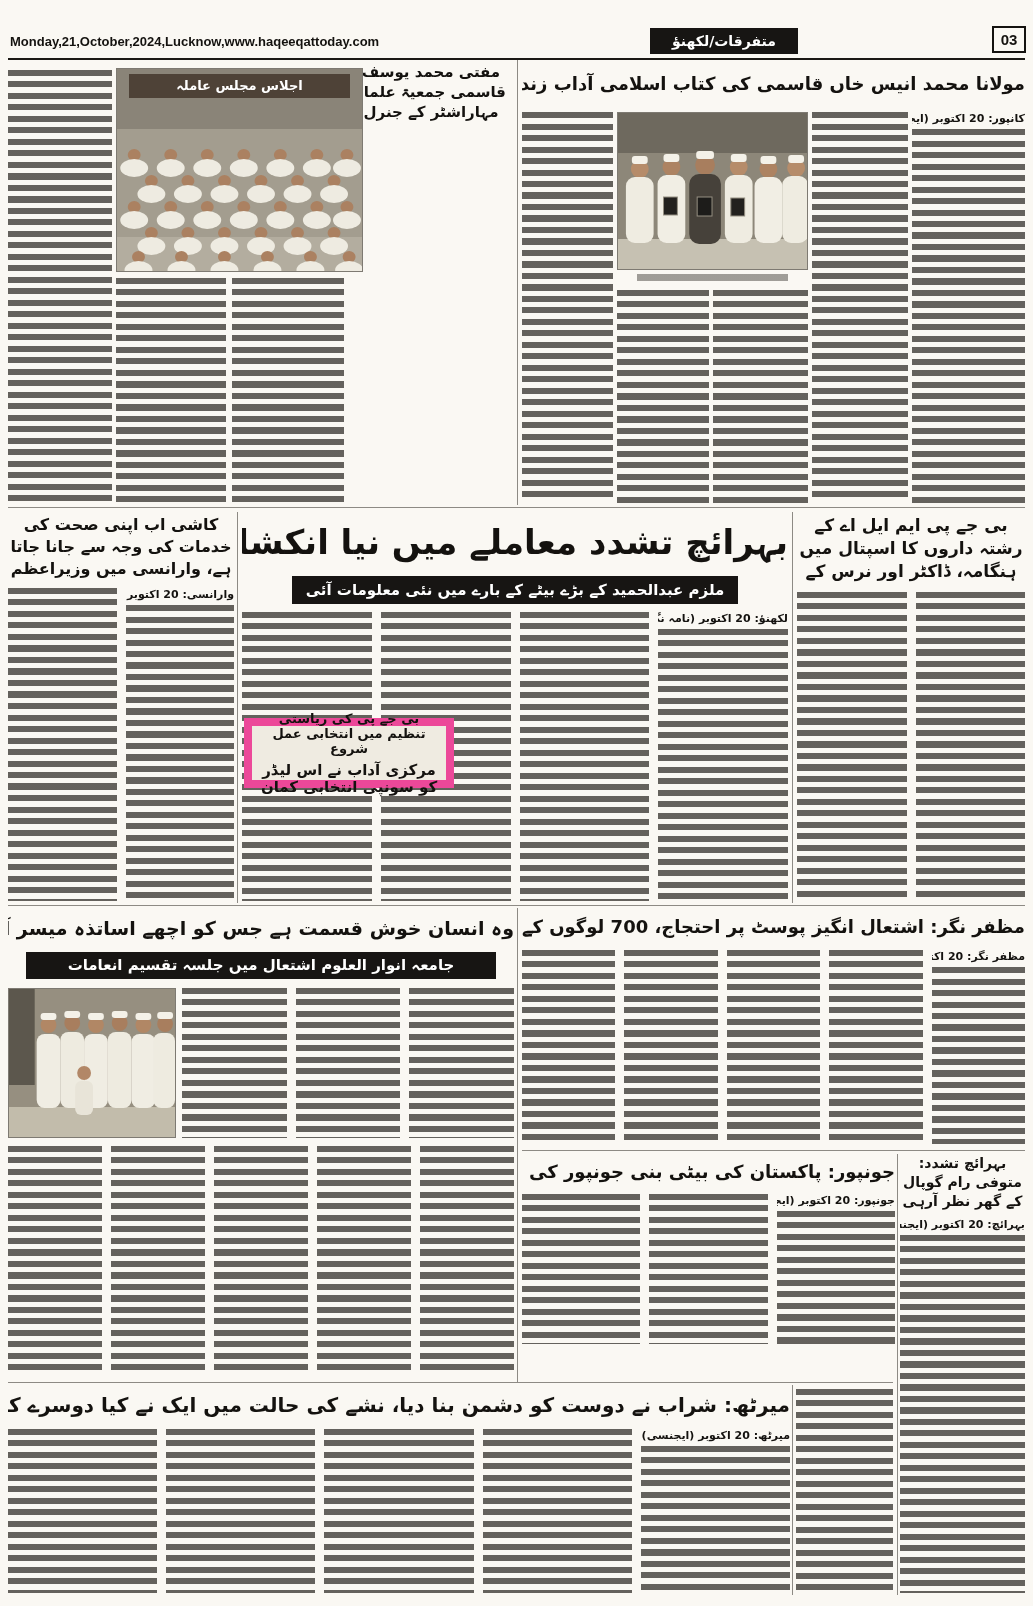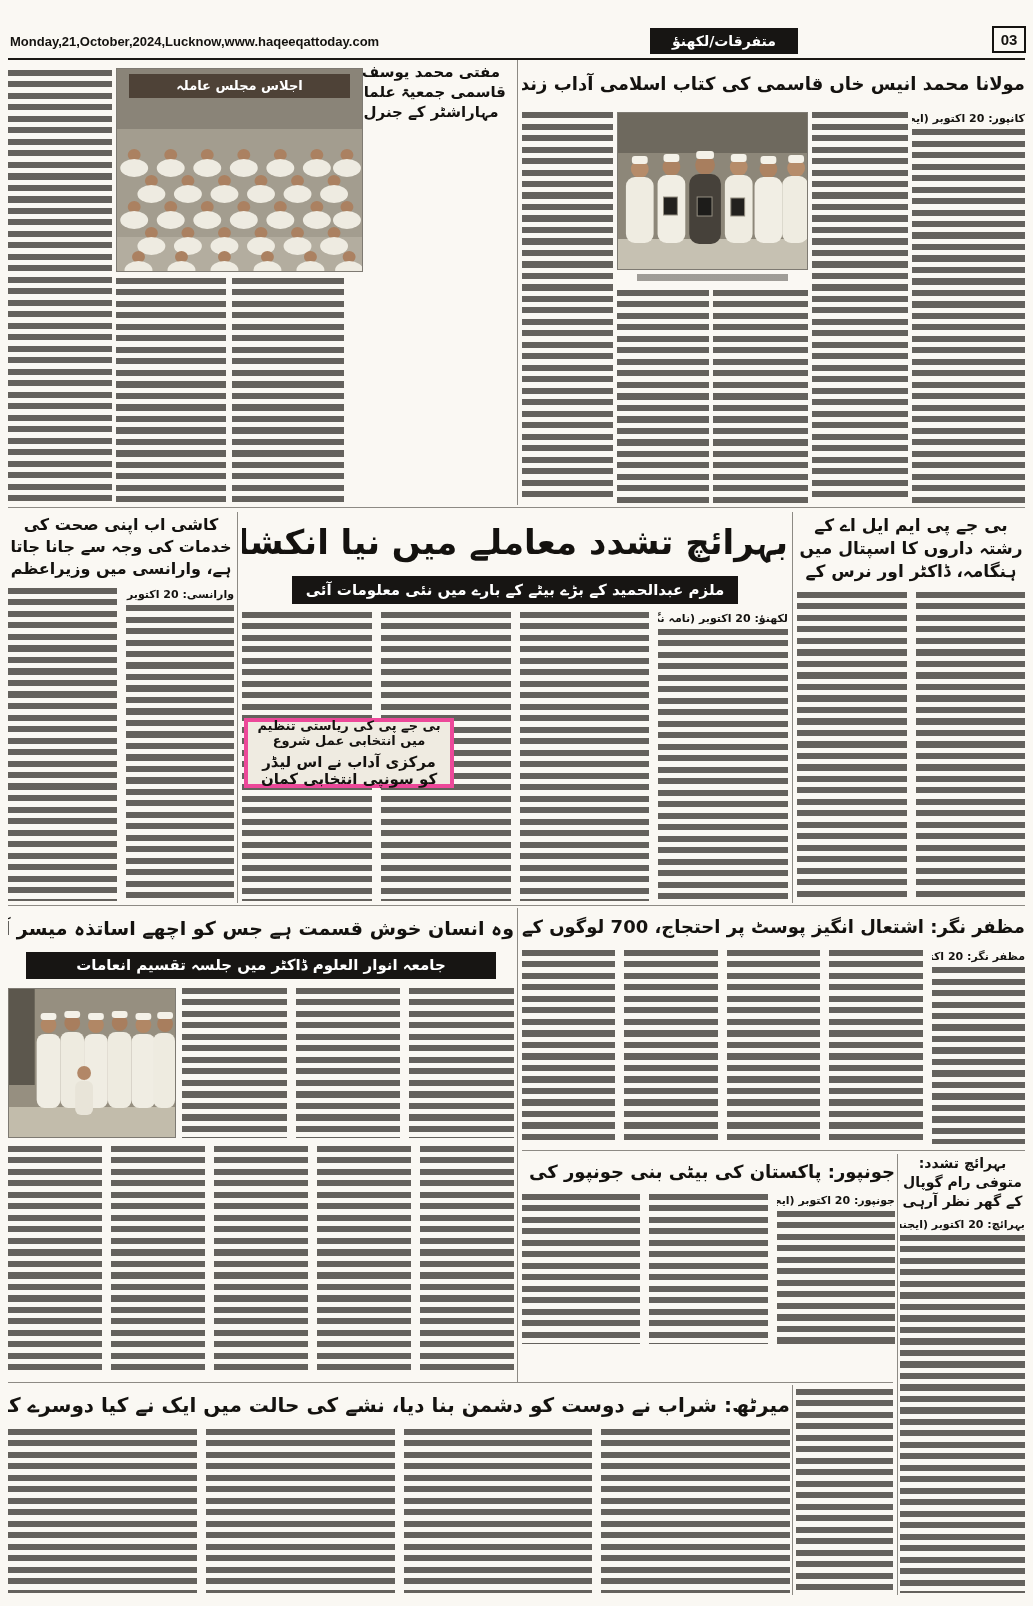--- a/index.html
+++ b/index.html
@@ -13,21 +13,21 @@
   .simcap{background-image:repeating-linear-gradient(#55524c 0 7px,transparent 7px 9px);opacity:.55}
   .cols{display:flex;direction:rtl;gap:9px;position:absolute}
   .col{flex:1;display:flex;flex-direction:column;min-width:0}
   .col .sim{flex:1}
   .dl{font-size:11px;font-weight:700;line-height:14px;text-align:right;direction:rtl;margin-bottom:3px;white-space:nowrap;overflow:hidden}
   .vr{position:absolute;width:1px;background:#8d8a84}
   .hrule{position:absolute;height:1px;background:#8d8a84}
   .bar{position:absolute;background:#171513;color:#fff;font-weight:700;text-align:center;direction:rtl;overflow:hidden}
   .photo{position:absolute;overflow:hidden;background:#a49e91;border:1px solid #7e7a72}
   .banner{position:absolute;left:5%;right:5%;top:5px;height:24px;background:#4e4237;color:#fff;font-weight:700;font-size:13px;line-height:24px;text-align:center;direction:rtl}
-  .inset{position:absolute;background:#efebe1;border:4px solid #ec4899;text-align:center;direction:rtl;padding:6px;display:flex;flex-direction:column;justify-content:center;gap:6px;z-index:3}
+  .inset{position:absolute;background:#efebe1;border:8px solid #ec4899;text-align:center;direction:rtl;padding:6px;display:flex;flex-direction:column;justify-content:center;gap:6px;z-index:3}
   .hdr-en{font-family:"Liberation Sans",sans-serif;font-weight:700;font-size:13px}
 </style>
 </head>
 <body>
 
 <div class="page">
 
   <div class="abs hdr-en" style="left:10px;top:34px">Monday,21,October,2024,Lucknow,www.haqeeqattoday.com</div>
 
   <div class="bar" style="left:650px;top:28px;width:148px;height:26px;font-size:14px;line-height:26px">متفرقات/لکھنؤ</div>
@@ -190,21 +190,21 @@
       <div class="col">
           <div class="sim"></div>
         </div>
     </div>
   </section>
 
   <div class="hrule" style="left:8px;right:8px;top:905px"></div>
 
   <section class="abs" style="left:8px;top:908px;width:506px;height:472px">
     <div class="hl nowrap" style="font-size:19px;line-height:40px;height:40px">وہ انسان خوش قسمت ہے جس کو اچھے اساتذہ میسر آجائیں</div>
-    <div class="bar" style="left:18px;right:18px;top:44px;height:27px;font-size:15px;line-height:27px">جامعہ انوار العلوم ڈاکٹر میں جلسہ تقسیم انعامات</div>
+    <div class="bar" style="left:18px;right:18px;top:44px;height:27px;font-size:15px;line-height:27px">جامعہ انوار العلوم اشتعال میں جلسہ تقسیم انعامات</div>
 
     <div class="photo" style="left:0;top:80px;width:168px;height:150px">
       <svg width="100%" height="100%" viewBox="0 0 168 148" preserveAspectRatio="none">
         <rect width="168" height="148" fill="#968f80"></rect>
         <rect width="26" height="96" fill="#5c574d"></rect>
         <rect y="118" width="168" height="30" fill="#c2bcab"></rect>
         <circle cx="40" cy="36" r="8" fill="#b18765"></circle>
           <rect x="32" y="24" width="16" height="7" rx="3" fill="#f4f1e8"></rect>
           <rect x="28" y="45" width="24" height="74" rx="8" fill="#f0ede3"></rect>
         <circle cx="64" cy="34" r="8" fill="#a87e5e"></circle>
@@ -310,20 +310,24 @@
       <div class="sim"></div>
     </div>
   </section>
 
   <div class="hrule" style="left:8px;width:885px;top:1382px"></div>
 
   <section class="abs" style="left:8px;top:1385px;width:782px;height:212px">
     <div class="hl nowrap" style="font-size:20px;line-height:40px;height:40px">میرٹھ: شراب نے دوست کو دشمن بنا دیا، نشے کی حالت میں ایک نے کیا دوسرے کا بہیمانہ قتل</div>
     <div class="cols" style="left:0;right:0;top:44px;bottom:4px">
       <div class="col">
+        <div class="dl">میرٹھ: 20 اکتوبر (ایجنسی)</div>
+        <div class="sim"></div>
+      </div>
+      <div class="col">
           <div class="sim"></div>
         </div>
       <div class="col">
           <div class="sim"></div>
         </div>
       <div class="col">
           <div class="sim"></div>
         </div>
       <div class="col">
           <div class="sim"></div>

